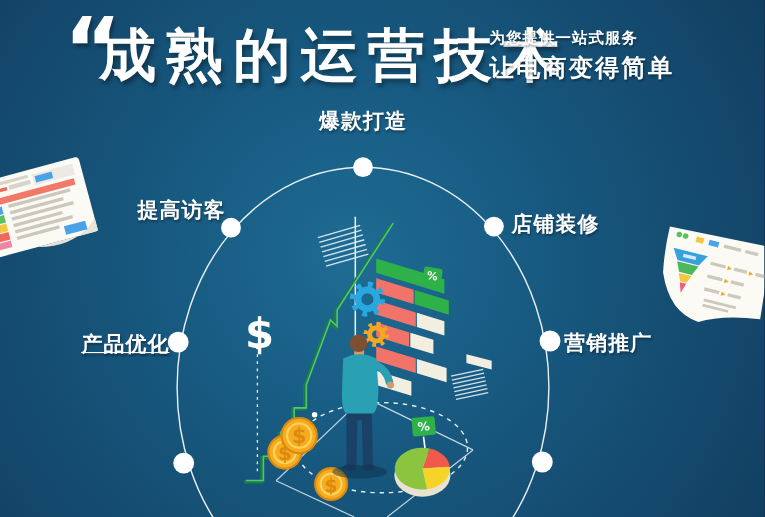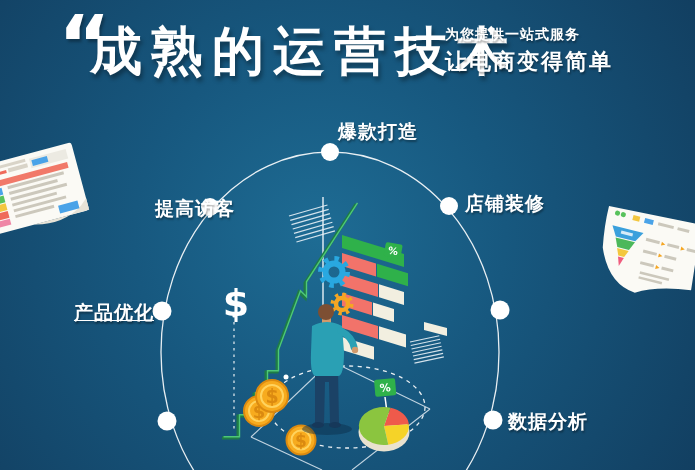--- a/index.html
+++ b/index.html
@@ -207,19 +207,19 @@
       <circle cx="167" cy="421" r="9.5"></circle>
       <circle cx="493" cy="420" r="9.5"></circle>
     </g>
   </svg>
 
   <div class="txt quote">“</div>
   <div class="txt title">成熟的运营技术</div>
   <div class="txt sub1">为您提供一站式服务</div>
   <div class="txt sub2">让电商变得简单</div>
 
-  <div class="node-label" style="left:330px;top:132px;margin-left:48px;">爆款打造</div>
-  <div class="node-label" style="left:165px;top:209px;margin-left:30px;">提高访客</div>
+  <div class="node-label" style="left:330px;top:110px;">爆款打造</div>
+  <div class="node-label" style="left:165px;top:191px;">提高访客</div>
   <div class="node-label" style="left:505px;top:204px;">店铺装修</div>
   <div class="node-label" style="left:114px;top:313px;text-decoration:underline;">产品优化</div>
-  <div class="node-label" style="left:548px;top:422px;">数据分析</div>
+  <div class="node-label" style="left:553px;top:312px;">营销推广</div>
 
 </div>
 
 </body></html>

